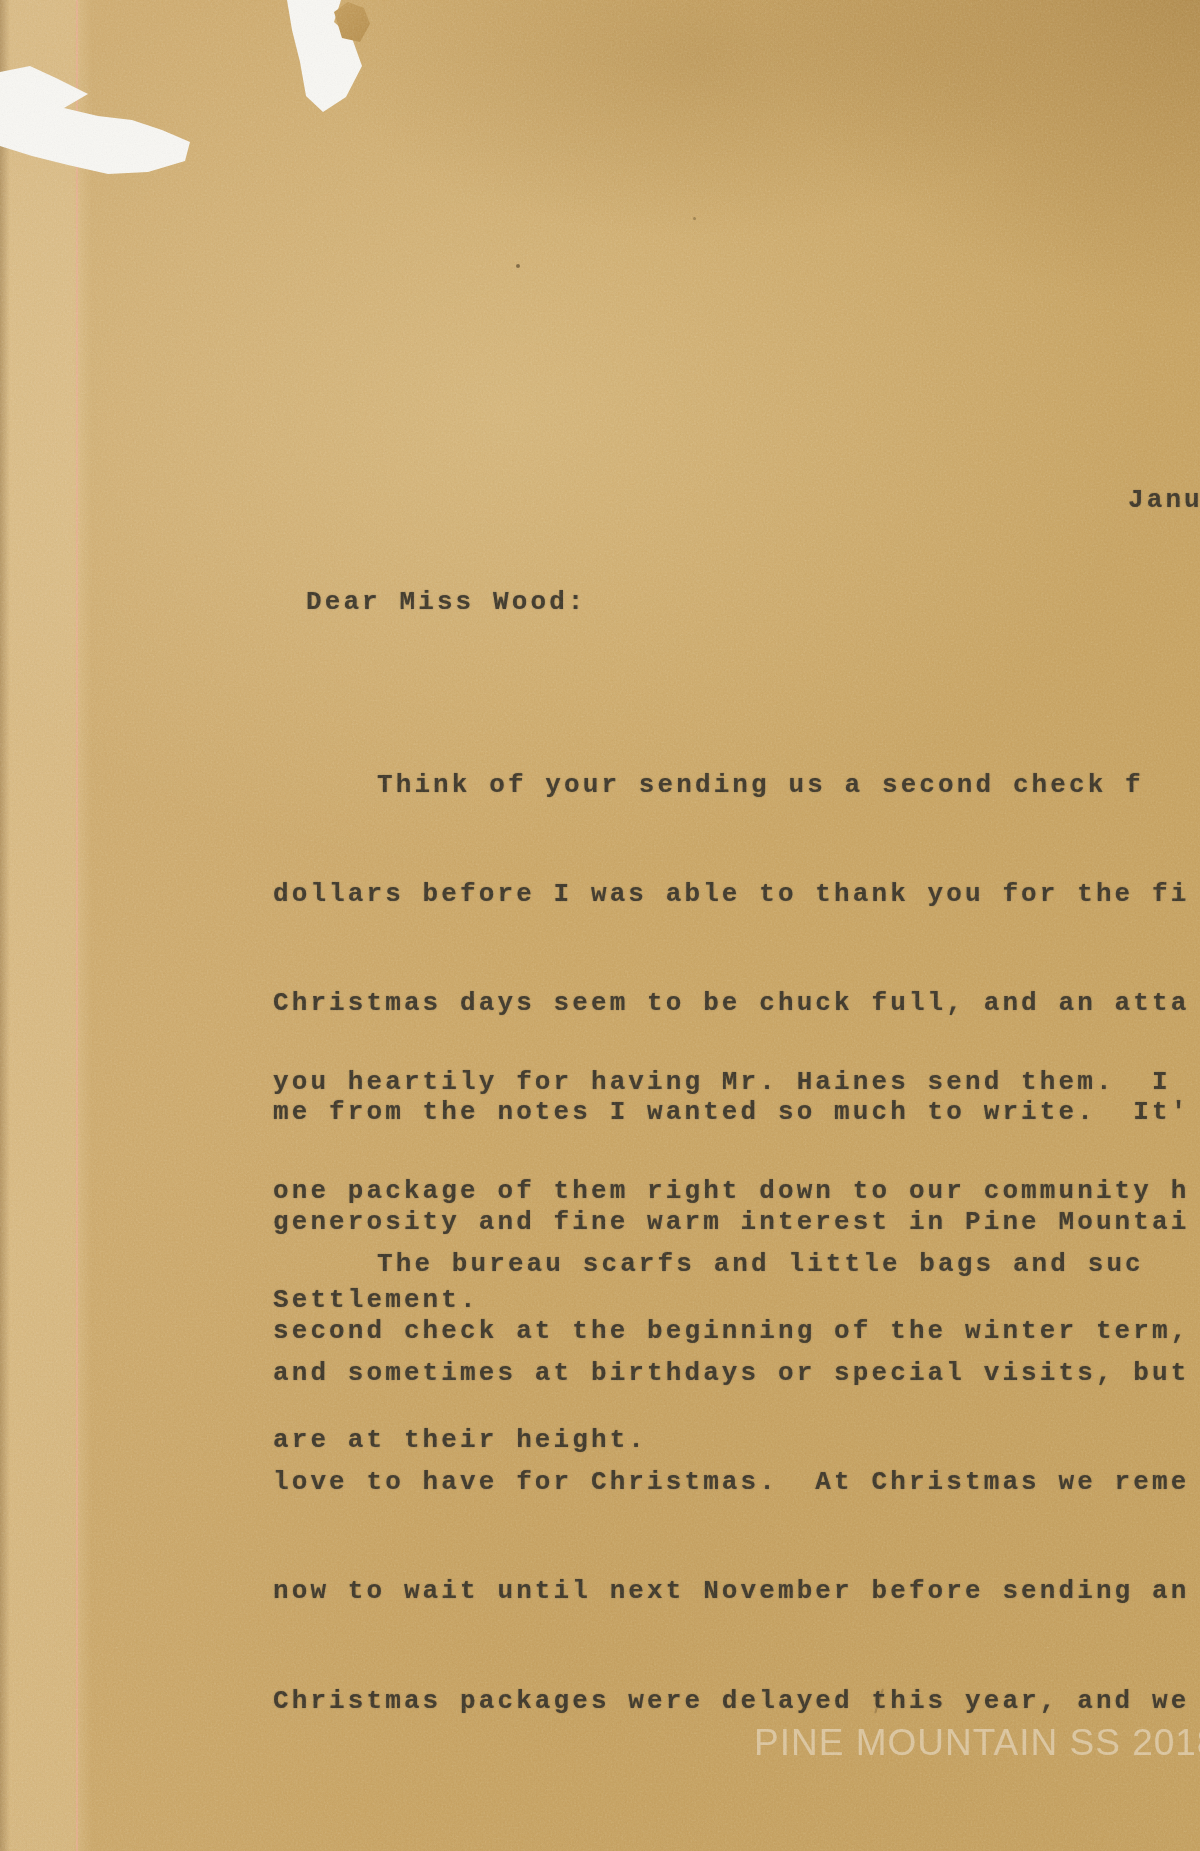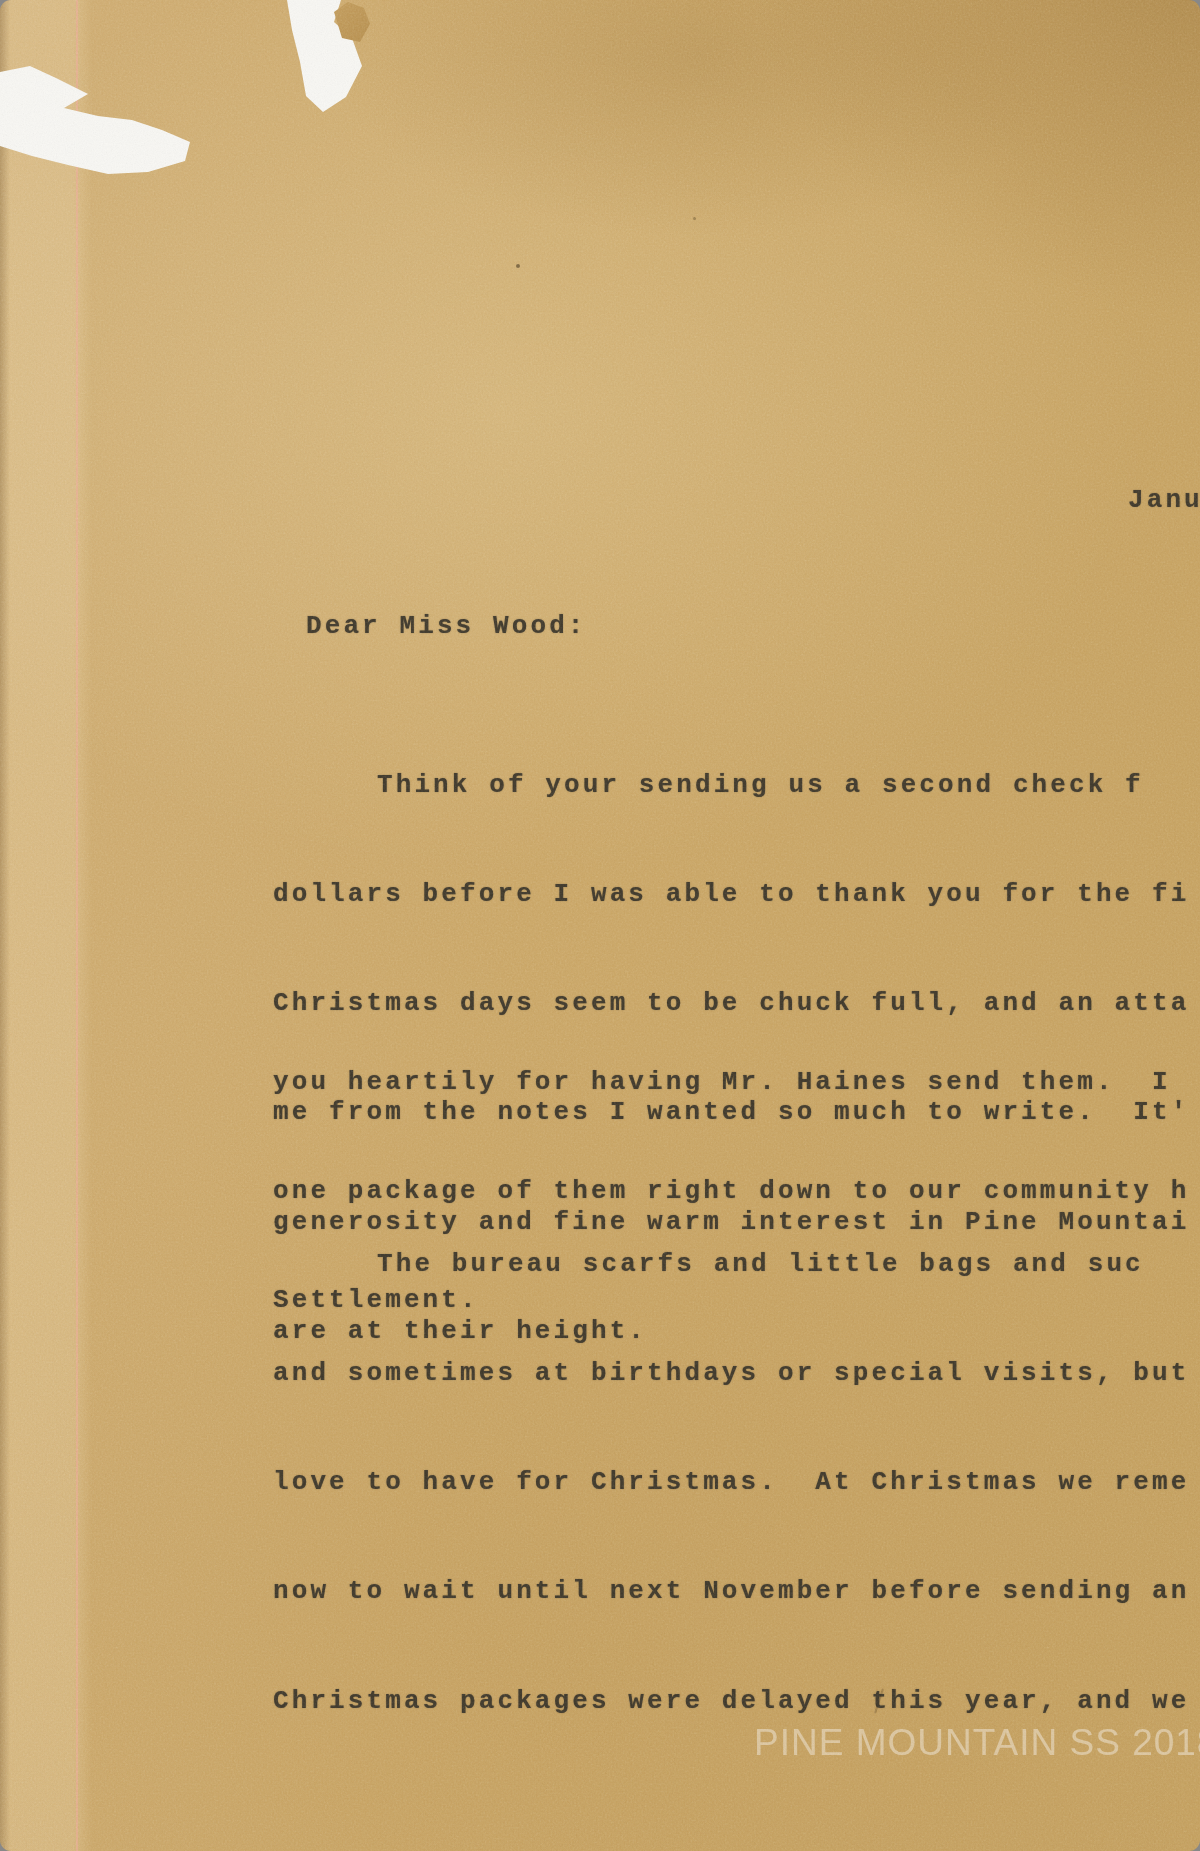--- a/index.html
+++ b/index.html
@@ -8,21 +8,20 @@
     width:1200px;height:1851px;
     overflow:hidden;
     background:
       linear-gradient(to right, rgba(252,234,196,0.22) 0px, rgba(252,234,196,0.22) 74px, rgba(252,234,196,0) 92px),
       radial-gradient(ellipse 700px 520px at 102% -2%, rgba(138,100,45,0.40), rgba(138,100,45,0) 68%),
       radial-gradient(ellipse 520px 260px at 58% 3%, rgba(150,112,55,0.25), rgba(150,112,55,0) 70%),
       radial-gradient(ellipse 900px 650px at 42% 22%, rgba(255,240,200,0.20), rgba(255,240,200,0) 72%),
       radial-gradient(ellipse 1100px 800px at 50% 90%, rgba(170,130,65,0.15), rgba(170,130,65,0) 78%),
       linear-gradient(100deg, #d1ae73 0%, #cca766 45%, #c6a15f 100%);
     font-family:"Liberation Mono", monospace;
-    border-radius:11px;
   }
   .edge-shadow{
     position:absolute;left:0;top:0;width:10px;height:100%;
     background:linear-gradient(to right, rgba(95,65,25,0.30), rgba(95,65,25,0));
   }
   .crease{
     position:absolute;left:76px;top:0;width:2px;height:100%;
     background:rgba(242,170,155,0.5);
   }
   .tear{
@@ -57,21 +56,21 @@
     letter-spacing:3.1px;
     font-weight:bold;
     line-height:36.4px;
     color:rgba(53,48,38,0.87);
     text-shadow:0 0 1.3px rgba(53,48,38,0.55);
   }
   .para{position:absolute;left:273px;}
   .para .line{white-space:pre;height:36.4px;}
   .para .indent{padding-left:104px;}
   .date{left:1128px;top:482px;}
-  .salutation{left:306px;top:608px;}
+  .salutation{left:306px;top:584px;}
   .p1{top:694px;}
   .p2{top:991px;}
   .p3{top:1173px;}
   .p4{top:1790px;}
   .watermark{
     position:absolute;left:754px;top:1722px;
     font-family:"Liberation Sans", sans-serif;
     font-weight:300;
     font-size:37px;
     letter-spacing:1px;
@@ -100,20 +99,21 @@
   <div class="t date">Janu</div>
 
   <div class="t salutation">Dear Miss Wood:</div>
 
   <div class="t para p1">
     <div class="line indent">Think of your sending us a second check f</div>
     <div class="line">dollars before I was able to thank you for the fi</div>
     <div class="line">Christmas days seem to be chuck full, and an atta</div>
     <div class="line">me from the notes I wanted so much to write.  It'</div>
     <div class="line">generosity and fine warm interest in Pine Mountai</div>
+    <div class="line">second check at the beginning of the winter term,</div>
     <div class="line">are at their height.</div>
   </div>
 
   <div class="t para p2">
     <div class="line">you heartily for having Mr. Haines send them.  I</div>
     <div class="line">one package of them right down to our community h</div>
     <div class="line">Settlement.</div>
   </div>
 
   <div class="t para p3">

